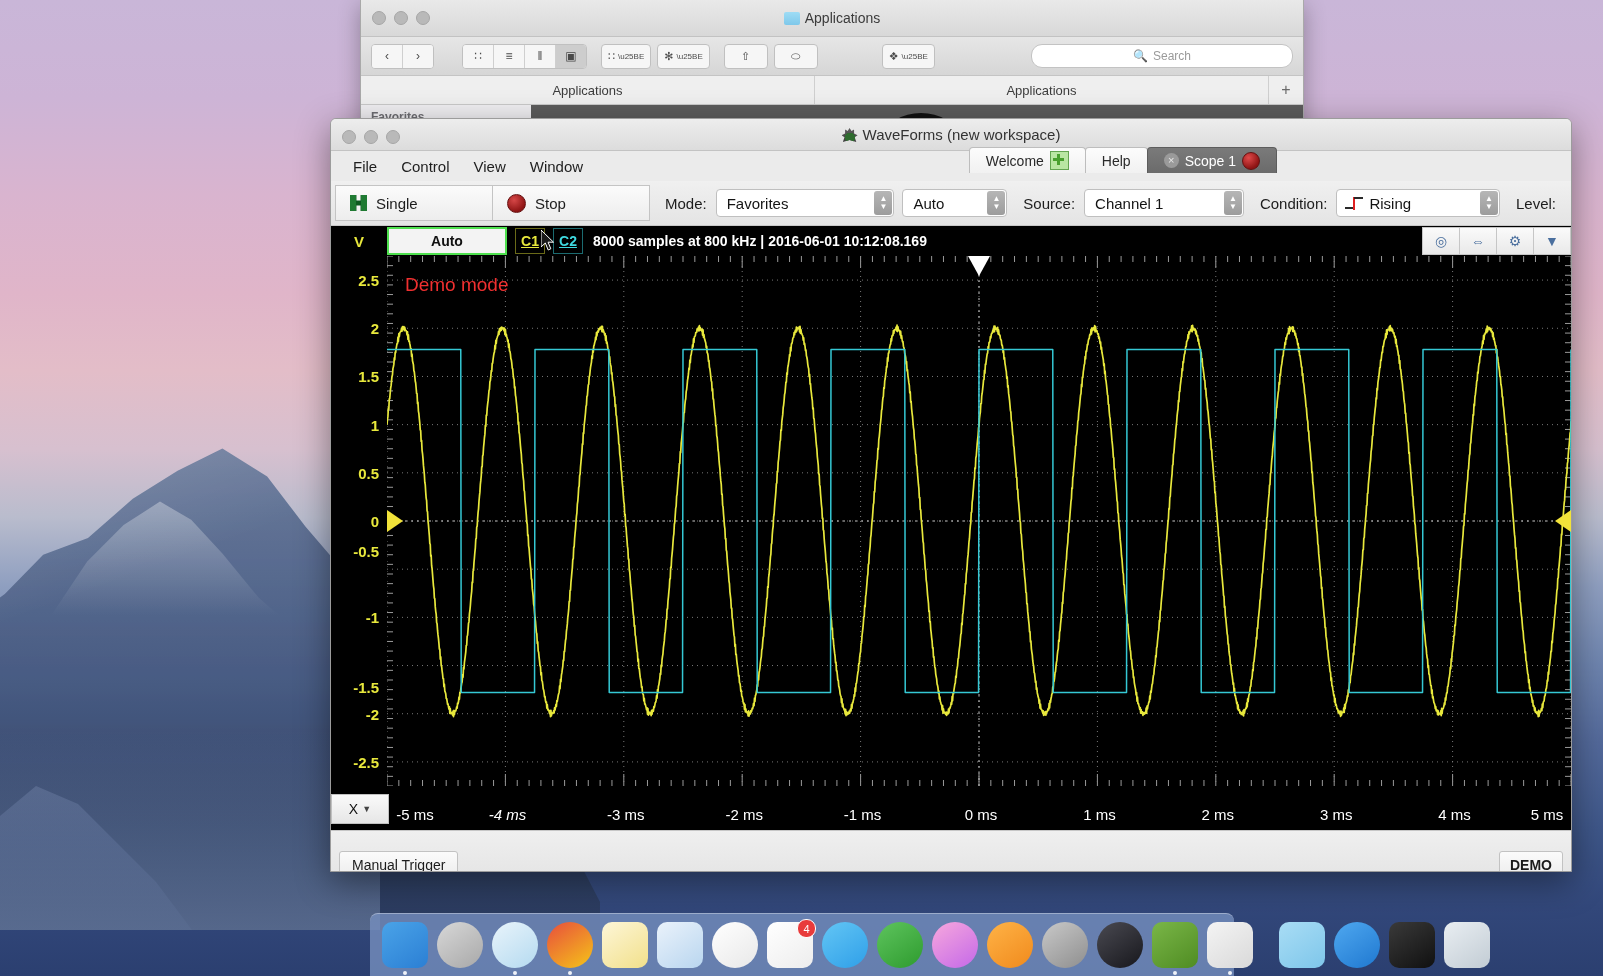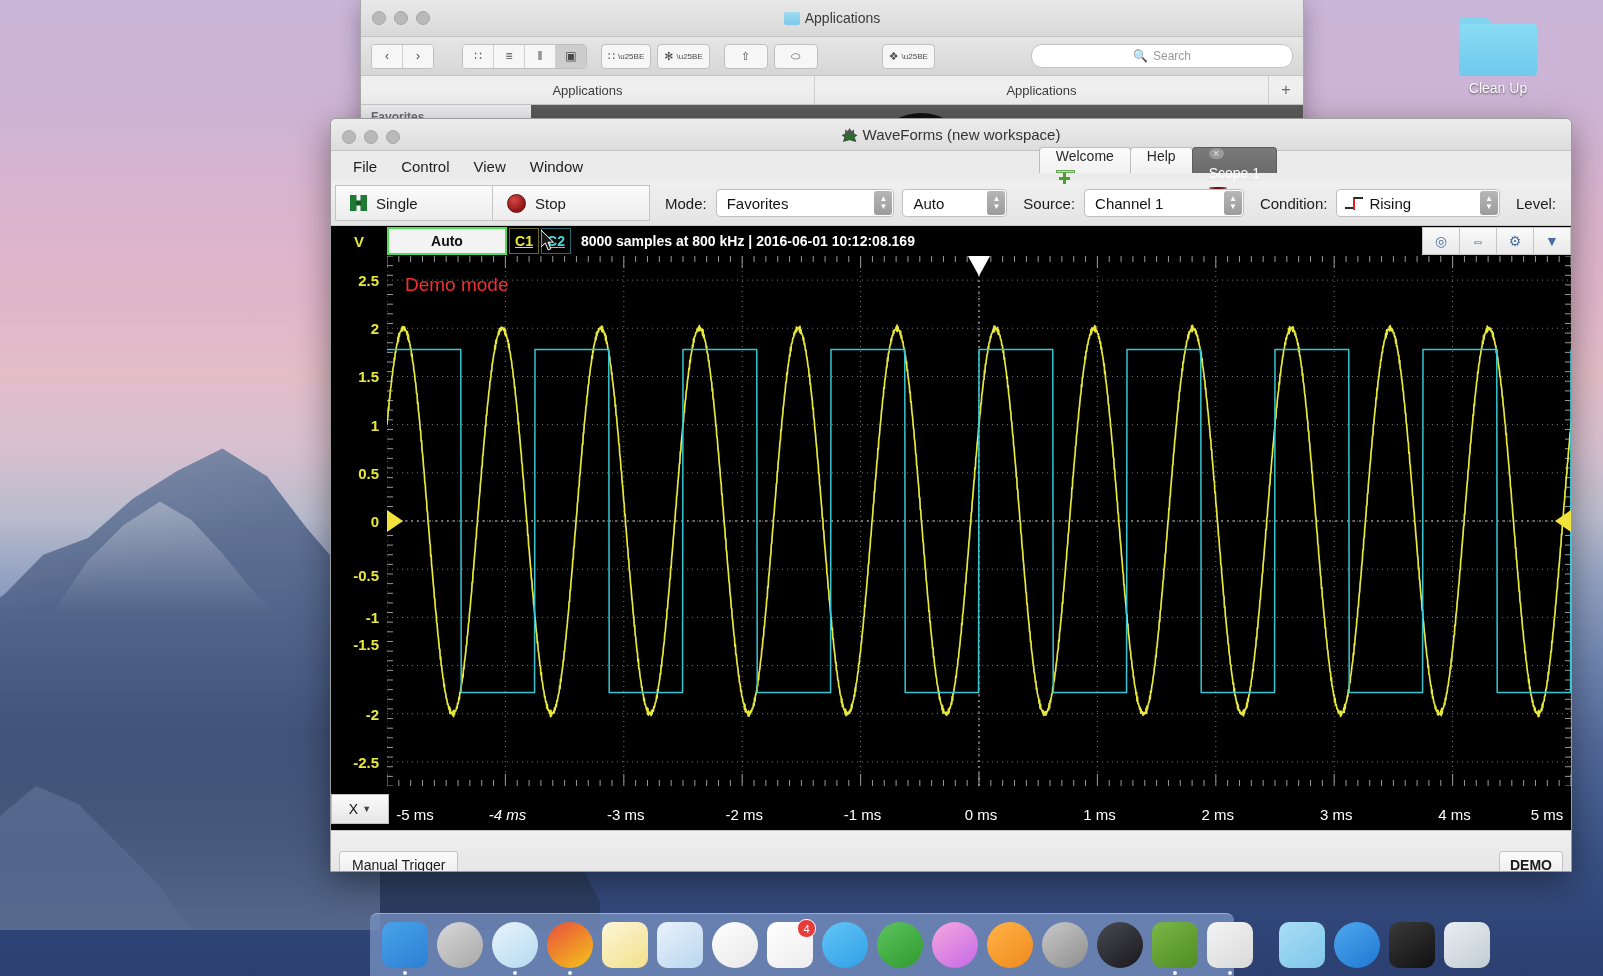--- a/index.html
+++ b/index.html
@@ -173,27 +173,26 @@
       radial-gradient(circle at 50% 70%, #2e6b2e 0 40%, transparent 41%),
       linear-gradient(to bottom, #5e5e5e, #3d3d3d);
     clip-path: polygon(50% 0%, 62% 22%, 78% 10%, 78% 40%, 100% 52%, 82% 66%, 92% 100%, 50% 86%, 8% 100%, 18% 66%, 0% 52%, 22% 40%, 22% 10%, 38% 22%);
   }
   
   .wf-tabs {
     position: absolute; right: 295px; top: 28px;
     display: flex; align-items: stretch; height: 26px; z-index: 4;
   }
   .wf-tab {
-    display: flex; align-items: flex-start; gap: 6px;
+    display: flex; align-items: center; gap: 6px;
     padding: 0 16px; font-size: 14px; color: #2a2a2a;
     background: linear-gradient(to bottom, #fcfcfc, #f1f1f1);
     border: 1px solid #bdbdbd; border-bottom: none;
     border-radius: 4px 4px 0 0;
     margin-right: -1px;
-    flex-direction: column;
   }
   .wf-tab.sel {
     background: linear-gradient(to bottom, #7a7a7a, #6b6b6b);
     color: #fff; border-color: #5d5d5d;
   }
   .plus-badge {
     width: 17px; height: 17px; position: relative; display: inline-block;
     background: #b9e6a3; border: 1px solid #63a451;
   }
   .plus-badge::before, .plus-badge::after {
@@ -283,21 +282,21 @@
     background: #000; color: #fff; font-size: 14px;
   }
   .v-unit { width: 56px; text-align: center; color: #e8e83c; font-weight: bold; font-size: 15px; }
   .auto-badge {
     width: 116px; height: 24px; background: #f3f3f3; border: 2px solid #4ee04e;
     display: flex; align-items: center; justify-content: center;
     color: #111; font-weight: bold; font-size: 14px;
   }
   .ch-badge {
     width: 28px; height: 24px; display: flex; align-items: center; justify-content: center;
-    font-weight: bold; font-size: 14px; margin-left: 2px; text-decoration: underline;
+    font-weight: bold; font-size: 14px; margin-left: 8px; text-decoration: underline;
   }
   .ch1 { color: #e8e83c; border: 1px solid #6a6a18; }
   .ch2 { color: #3fd9e0; border: 1px solid #1b6b70; }
   .samp-txt { margin-left: 10px; color: #fff; font-size: 14px; font-weight: bold; }
   .head-tools { margin-left: auto; display: flex; height: 28px; }
   .htool {
     width: 36px; display: flex; align-items: center; justify-content: center;
     background: linear-gradient(to bottom, #fafafa, #e9e9e9);
     border: 1px solid #c6c6c6; margin-left: -1px; font-size: 14px; color: #4a6f9e;
   }
@@ -382,27 +381,20 @@
 
 <div id="root">
 
   <div id="desktop">
     <div id="mountain"></div>
     <div id="mountain2"></div>
     <div id="snowcap"></div>
     <div id="valleyhaze"></div>
   </div>
 
-  <div id="desktop-icon">
-    <div class="folder">
-      <div class="tab"></div>
-        <div class="body"></div>
-    </div>
-    <div class="label">Clean Up</div>
-  </div>
 
   <div id="finder">
     <div class="titlebar">
       <div class="traffic">
         <i></i>
         <i></i>
         <i></i>
       </div>
       <div class="win-title">
         <span class="ficon"></span><span>Applications</span>
@@ -540,23 +532,23 @@
       </div>
 
       <div class="plot-row">
         <div class="yaxis" id="yaxis">
             <div class="yl" style="top: 24.0909px;">2.5</div>
             <div class="yl" style="top: 72.2727px;">2</div>
             <div class="yl" style="top: 120.455px;">1.5</div>
             <div class="yl" style="top: 168.636px;">1</div>
             <div class="yl" style="top: 216.818px;">0.5</div>
             <div class="yl" style="top: 265px;">0</div>
-            <div class="yl" style="top: 319px;">-0.5</div>
+            <div class="yl" style="top: 295px;">-0.5</div>
             <div class="yl" style="top: 361.364px;">-1</div>
-            <div class="yl" style="top: 388px;">-1.5</div>
+            <div class="yl" style="top: 431px;">-1.5</div>
             <div class="yl" style="top: 457.727px;">-2</div>
             <div class="yl" style="top: 505.909px;">-2.5</div>
           </div>
         <div class="plot" id="plot">
           <svg id="plotsvg" width="1184" height="530" viewBox="0 0 1184 530">
               <line x1="0" y1="0" x2="0" y2="12" stroke="#9a9a9a" stroke-width="1"></line>
               <line x1="0" y1="530" x2="0" y2="518" stroke="#9a9a9a" stroke-width="1"></line>
               <line x1="11.839999999999957" y1="0" x2="11.839999999999957" y2="6" stroke="#9a9a9a" stroke-width="1"></line>
               <line x1="11.839999999999957" y1="530" x2="11.839999999999957" y2="524" stroke="#9a9a9a" stroke-width="1"></line>
               <line x1="23.679999999999914" y1="0" x2="23.679999999999914" y2="6" stroke="#9a9a9a" stroke-width="1"></line>

